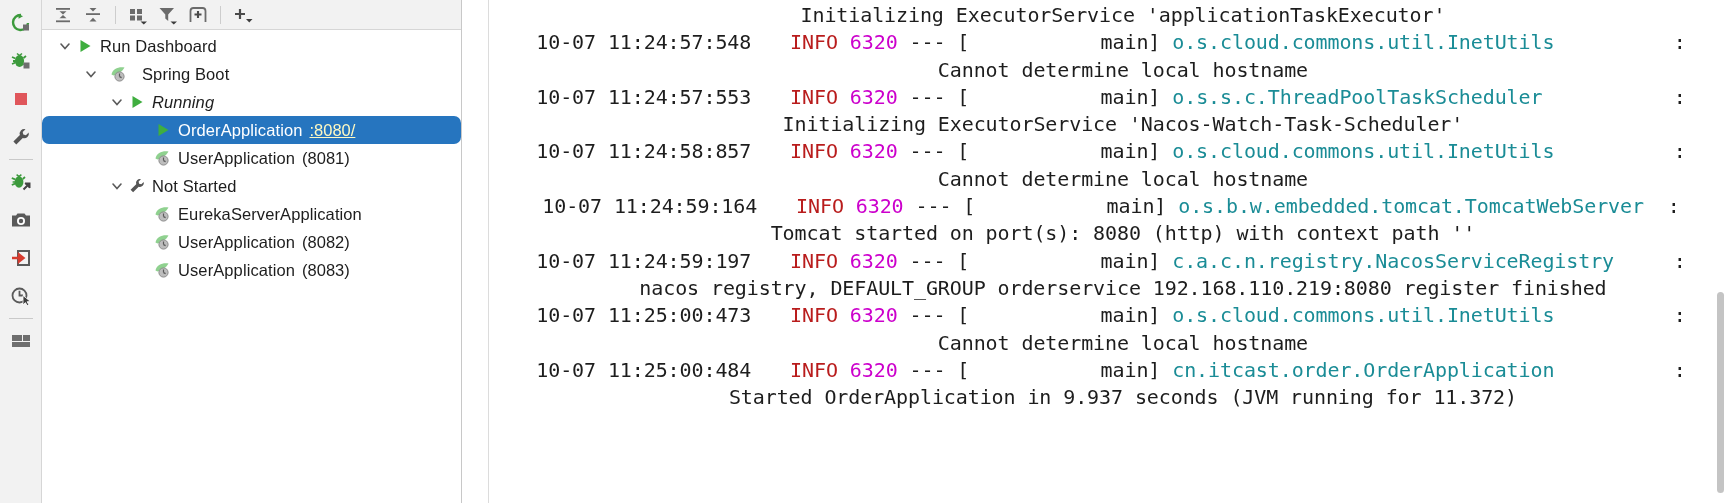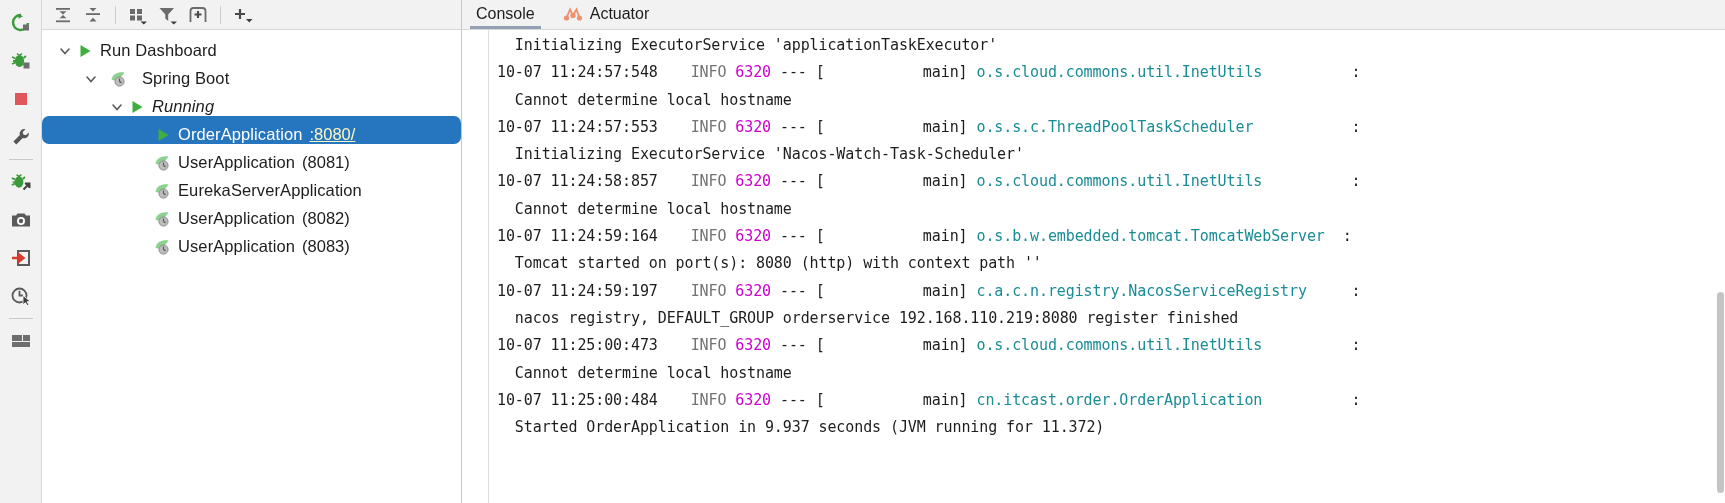--- a/index.html
+++ b/index.html
@@ -69,21 +69,21 @@
     margin: 0 7px;
   }
   .tree-body {
     flex: 1;
     overflow: hidden;
     padding-top: 2px;
     background: #fff;
   }
   .trow {
     height: 28px;
-    display: flex; align-items: flex-end;
+    display: flex; align-items: center;
     font-size: 16.5px;
     color: #1d1d1d;
     white-space: nowrap;
     cursor: pointer;
     padding-right: 6px;
   }
   .trow.selected {
     background: #2675bf;
     color: #ffffff;
     border-radius: 7px;
@@ -154,29 +154,30 @@
   .gutter {
     width: 26px;
     background: #ffffff;
     border-right: 1px solid #dcdcdc;
     flex: 0 0 26px;
   }
   .log {
     flex: 1;
     padding: 2px 0 0 8px;
     font-family: "DejaVu Sans Mono", "Liberation Mono", monospace;
-    font-size: 15px;
+    font-size: 20px;
     line-height: 27.3px;
     white-space: pre;
     overflow: hidden;
     color: #1d1d1d;
     letter-spacing: -0.1px;
+    text-align: center;
   }
   .log-line { height: 27.3px; }
-  .c-level { color: #737373; margin-left: 15px; }
+  .c-level { color: #b91c1c; margin-left: 15px; }
   .c-pid   { color: #cc00cc; }
   .c-logger{ color: #1a8c96; }
   .c-plain { color: #1d1d1d; }
 
   .vscroll {
     position: absolute;
     right: 0; top: 0;
     width: 9px; height: 503px;
     background: transparent;
   }
@@ -365,20 +366,33 @@
           <span class="ticon">
             <svg width="18" height="18" viewBox="0 0 18 18">
               <path d="M1.5 9.5 C2.5 3.5 9 1.5 14.5 2.5 C12 7 8 9 3.5 10.5 Z" fill="#8fd18f"></path>
               <circle cx="9.5" cy="11.5" r="4.6" fill="#bdbdbd" stroke="#8c8c8c" stroke-width="1"></circle>
               <path d="M9.5 8.6 V11.6 M9.5 11.6 L11.6 12.6" stroke="#5a5a5a" stroke-width="1.2" fill="none"></path>
             </svg>
           </span>
           <span class="tlabel">UserApplication</span>
           <span class="tport">(8081)</span>
         </div>
+        <div class="trow" style="padding-left: 66px;">
+          <span class="twist">
+            <svg width="14" height="14" viewBox="0 0 14 14">
+              <path d="M3 5 L7 9.5 L11 5" fill="none" stroke="#5a5a5a" stroke-width="1.6" stroke-linecap="round"></path>
+            </svg>
+          </span>
+          <span class="ticon">
+            <svg width="18" height="18" viewBox="0 0 18 18">
+              <path d="M13 2.2 a3.9 3.9 0 0 0-4.8 5 L2.6 12.8 l2.5 2.5 5.6-5.6 a3.9 3.9 0 0 0 5-4.8 l-2.4 2.4 -2.2-0.5 -0.5-2.2 z" fill="#555555"></path>
+            </svg>
+          </span>
+          <span class="tlabel">Not Started</span>
+        </div>
         <div class="trow" style="padding-left: 92px;">
           <span class="twist empty"></span>
           <span class="ticon">
             <svg width="18" height="18" viewBox="0 0 18 18">
               <path d="M1.5 9.5 C2.5 3.5 9 1.5 14.5 2.5 C12 7 8 9 3.5 10.5 Z" fill="#8fd18f"></path>
               <circle cx="9.5" cy="11.5" r="4.6" fill="#bdbdbd" stroke="#8c8c8c" stroke-width="1"></circle>
               <path d="M9.5 8.6 V11.6 M9.5 11.6 L11.6 12.6" stroke="#5a5a5a" stroke-width="1.2" fill="none"></path>
             </svg>
           </span>
           <span class="tlabel">EurekaServerApplication</span>
@@ -404,36 +418,20 @@
               <path d="M9.5 8.6 V11.6 M9.5 11.6 L11.6 12.6" stroke="#5a5a5a" stroke-width="1.2" fill="none"></path>
             </svg>
           </span>
           <span class="tlabel">UserApplication</span>
           <span class="tport">(8083)</span>
         </div>
       </div>
   </div>
 
   <div class="console-panel">
-    <div class="tabbar">
-      <div class="tab active">
-        <span>Console</span>
-      </div>
-      <div class="tab">
-        <span class="tab-icon">
-          <svg width="20" height="18" viewBox="0 0 20 18">
-            <path d="M3.5 13 L7 4.5 L10 10.5 L13.5 4.5 L16.5 13" fill="none" stroke="#f0906c" stroke-width="1.8"></path>
-            <circle cx="3.5" cy="13" r="2.6" fill="#f0906c"></circle>
-            <circle cx="10" cy="10.5" r="2.6" fill="#f0906c"></circle>
-            <circle cx="16.5" cy="13" r="2.6" fill="#f0906c"></circle>
-          </svg>
-        </span>
-        <span>Actuator</span>
-      </div>
-    </div>
 
     <div class="console-area">
       <div class="gutter"></div>
       <div class="log" id="log-root"><div class="log-line"><span class="c-plain">  Initializing ExecutorService 'applicationTaskExecutor'</span></div><div class="log-line"><span class="c-plain">10-07 11:24:57:548  </span><span class="c-level">INFO</span><span class="c-plain"> </span><span class="c-pid">6320</span><span class="c-plain"> --- [           main] </span><span class="c-logger">o.s.cloud.commons.util.InetUtils</span><span class="c-plain">          :</span></div><div class="log-line"><span class="c-plain">  Cannot determine local hostname</span></div><div class="log-line"><span class="c-plain">10-07 11:24:57:553  </span><span class="c-level">INFO</span><span class="c-plain"> </span><span class="c-pid">6320</span><span class="c-plain"> --- [           main] </span><span class="c-logger">o.s.s.c.ThreadPoolTaskScheduler</span><span class="c-plain">           :</span></div><div class="log-line"><span class="c-plain">  Initializing ExecutorService 'Nacos-Watch-Task-Scheduler'</span></div><div class="log-line"><span class="c-plain">10-07 11:24:58:857  </span><span class="c-level">INFO</span><span class="c-plain"> </span><span class="c-pid">6320</span><span class="c-plain"> --- [           main] </span><span class="c-logger">o.s.cloud.commons.util.InetUtils</span><span class="c-plain">          :</span></div><div class="log-line"><span class="c-plain">  Cannot determine local hostname</span></div><div class="log-line"><span class="c-plain">10-07 11:24:59:164  </span><span class="c-level">INFO</span><span class="c-plain"> </span><span class="c-pid">6320</span><span class="c-plain"> --- [           main] </span><span class="c-logger">o.s.b.w.embedded.tomcat.TomcatWebServer</span><span class="c-plain">  :</span></div><div class="log-line"><span class="c-plain">  Tomcat started on port(s): 8080 (http) with context path ''</span></div><div class="log-line"><span class="c-plain">10-07 11:24:59:197  </span><span class="c-level">INFO</span><span class="c-plain"> </span><span class="c-pid">6320</span><span class="c-plain"> --- [           main] </span><span class="c-logger">c.a.c.n.registry.NacosServiceRegistry</span><span class="c-plain">     :</span></div><div class="log-line"><span class="c-plain">  nacos registry, DEFAULT_GROUP orderservice 192.168.110.219:8080 register finished</span></div><div class="log-line"><span class="c-plain">10-07 11:25:00:473  </span><span class="c-level">INFO</span><span class="c-plain"> </span><span class="c-pid">6320</span><span class="c-plain"> --- [           main] </span><span class="c-logger">o.s.cloud.commons.util.InetUtils</span><span class="c-plain">          :</span></div><div class="log-line"><span class="c-plain">  Cannot determine local hostname</span></div><div class="log-line"><span class="c-plain">10-07 11:25:00:484  </span><span class="c-level">INFO</span><span class="c-plain"> </span><span class="c-pid">6320</span><span class="c-plain"> --- [           main] </span><span class="c-logger">cn.itcast.order.OrderApplication</span><span class="c-plain">          :</span></div><div class="log-line"><span class="c-plain">  Started OrderApplication in 9.937 seconds (JVM running for 11.372)</span></div></div>
     </div>
 
     <div class="vscroll">
       <div class="vthumb" id="vthumb" style="top: 58%; height: 40%;"></div>
     </div>
   </div>

